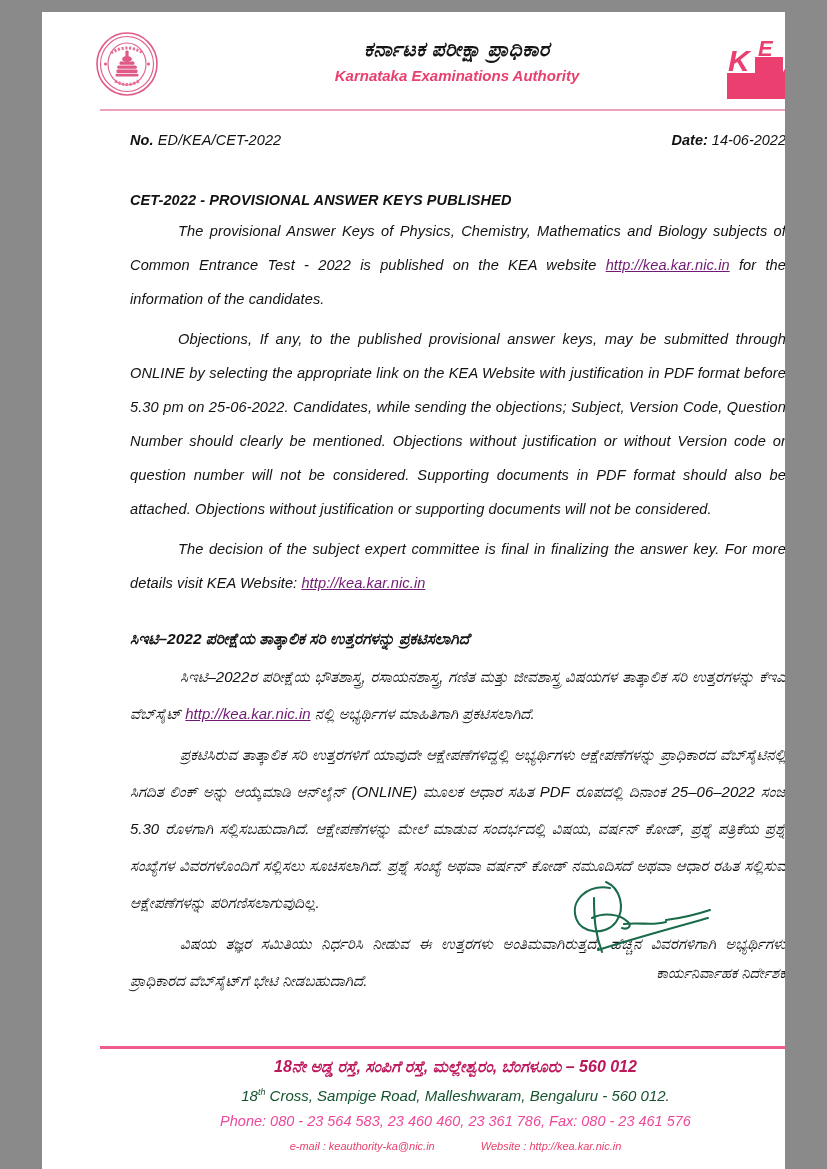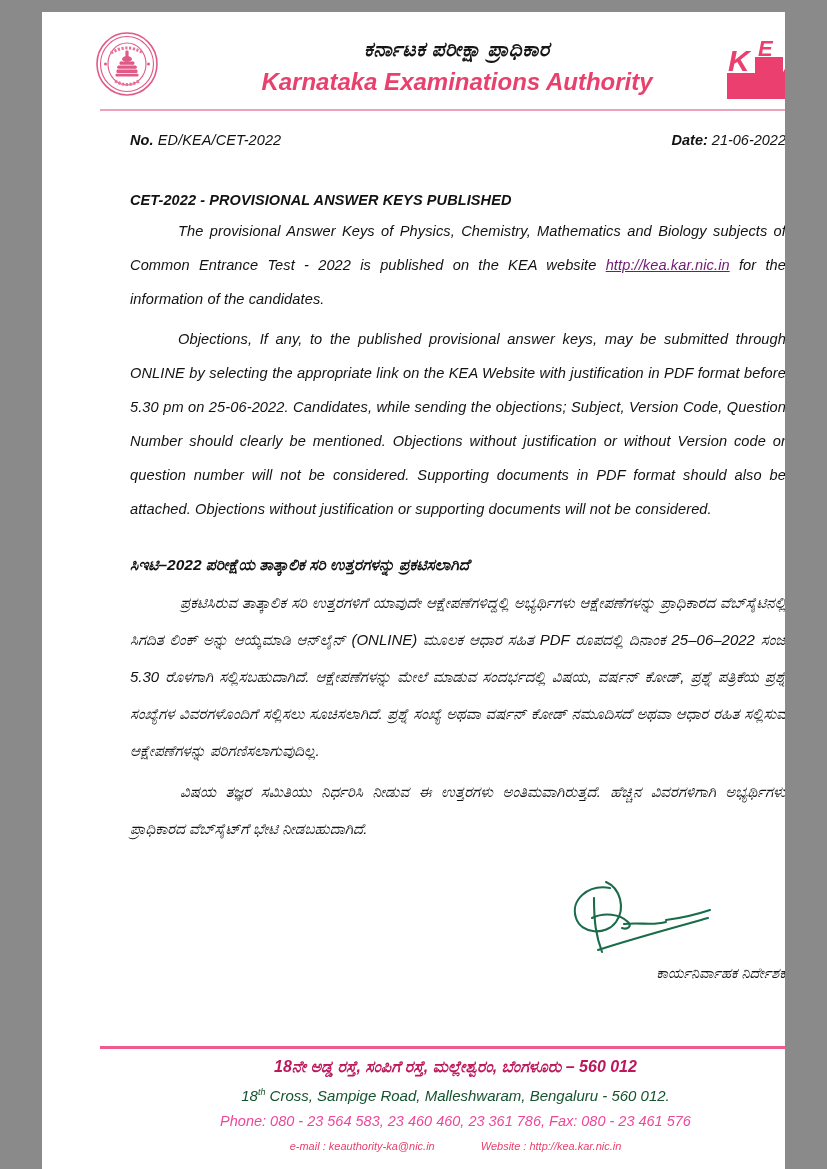--- a/index.html
+++ b/index.html
@@ -45,21 +45,21 @@
     font-family: "Liberation Sans", sans-serif;
     font-size: 20px;
     font-weight: 700;
     letter-spacing: 0.5px;
     color: #161616;
     line-height: 1.35;
     white-space: nowrap;
   }
   .title-en {
     font-family: "Liberation Sans", sans-serif;
-    font-size: 24px;
+    font-size: 15px;
     font-weight: 700;
     color: #e8416d;
     line-height: 1.3;
     margin-top: 3px;
     white-space: nowrap;
   }
 
   .kea-logo {
     position: absolute;
     left: 683px; top: 21px;
@@ -255,35 +255,37 @@
       </svg>
     </div>
 
     <div class="rule-top"></div>
   </div>
 
   <div class="body-area">
 
     <div class="row-nodate">
       <div class="ref-no"><b>No.</b><span> ED/KEA/CET-2022</span></div>
-      <div class="date"><b>Date:</b><span> 21-06-2022</span></div>
+      <div class="date"><b>Date:</b><span> 14-06-2022</span></div>
     </div>
 
 
     <div class="subject-line">CET-2022 - PROVISIONAL ANSWER KEYS PUBLISHED</div>
 
     <p class="en"><span>The provisional Answer Keys of Physics, Chemistry, Mathematics and Biology subjects of Common Entrance Test - 2022 is published on the KEA website </span><a class="link" href="#">http://kea.kar.nic.in</a><span> for the information of the candidates.</span></p>
 
     <p class="en">Objections, If any, to the published provisional answer keys, may be submitted through ONLINE by selecting the appropriate link on the KEA Website with justification in PDF format before 5.30 pm on 25-06-2022. Candidates, while sending the objections; Subject, Version Code, Question Number should clearly be mentioned. Objections without justification or without Version code or question number will not be considered. Supporting documents in PDF format should also be attached. Objections without justification or supporting documents will not be considered.</p>
 
+    <p class="en"><span>The decision of the subject expert committee is final in finalizing the answer key. For more details visit KEA Website: </span><a class="link" href="#">http://kea.kar.nic.in</a></p>
 
     <div class="kn-center">ಪತ್ರಿಕಾ ಪ್ರಕಟಣೆ</div>
 
     <div class="kn-head">ಸಿಇಟಿ–2022 ಪರೀಕ್ಷೆಯ ತಾತ್ಕಾಲಿಕ ಸರಿ ಉತ್ತರಗಳನ್ನು ಪ್ರಕಟಿಸಲಾಗಿದೆ</div>
 
+    <p class="kn"><span>ಸಿಇಟಿ–2022ರ ಪರೀಕ್ಷೆಯ ಭೌತಶಾಸ್ತ್ರ, ರಸಾಯನಶಾಸ್ತ್ರ, ಗಣಿತ ಮತ್ತು ಜೀವಶಾಸ್ತ್ರ ವಿಷಯಗಳ ತಾತ್ಕಾಲಿಕ ಸರಿ ಉತ್ತರಗಳನ್ನು ಕೆಇಎ ವೆಬ್‌ಸೈಟ್ </span><a class="link" href="#">http://kea.kar.nic.in</a><span> ನಲ್ಲಿ ಅಭ್ಯರ್ಥಿಗಳ ಮಾಹಿತಿಗಾಗಿ ಪ್ರಕಟಿಸಲಾಗಿದೆ.</span></p>
 
     <p class="kn">ಪ್ರಕಟಿಸಿರುವ ತಾತ್ಕಾಲಿಕ ಸರಿ ಉತ್ತರಗಳಿಗೆ ಯಾವುದೇ ಆಕ್ಷೇಪಣೆಗಳಿದ್ದಲ್ಲಿ ಅಭ್ಯರ್ಥಿಗಳು ಆಕ್ಷೇಪಣೆಗಳನ್ನು ಪ್ರಾಧಿಕಾರದ ವೆಬ್‌ಸೈಟಿನಲ್ಲಿ ಸಿಗದಿತ ಲಿಂಕ್ ಅನ್ನು ಆಯ್ಕೆಮಾಡಿ ಆನ್‌ಲೈನ್ (ONLINE) ಮೂಲಕ ಆಧಾರ ಸಹಿತ PDF ರೂಪದಲ್ಲಿ ದಿನಾಂಕ 25–06–2022 ಸಂಜೆ 5.30 ರೊಳಗಾಗಿ ಸಲ್ಲಿಸಬಹುದಾಗಿದೆ. ಆಕ್ಷೇಪಣೆಗಳನ್ನು ಮೇಲೆ ಮಾಡುವ ಸಂದರ್ಭದಲ್ಲಿ ವಿಷಯ, ವರ್ಷನ್ ಕೋಡ್, ಪ್ರಶ್ನೆ ಪತ್ರಿಕೆಯ ಪ್ರಶ್ನೆ ಸಂಖ್ಯೆಗಳ ವಿವರಗಳೊಂದಿಗೆ ಸಲ್ಲಿಸಲು ಸೂಚಿಸಲಾಗಿದೆ. ಪ್ರಶ್ನೆ ಸಂಖ್ಯೆ ಅಥವಾ ವರ್ಷನ್ ಕೋಡ್ ನಮೂದಿಸದೆ ಅಥವಾ ಆಧಾರ ರಹಿತ ಸಲ್ಲಿಸುವ ಆಕ್ಷೇಪಣೆಗಳನ್ನು ಪರಿಗಣಿಸಲಾಗುವುದಿಲ್ಲ.</p>
 
     <p class="kn">ವಿಷಯ ತಜ್ಞರ ಸಮಿತಿಯು ನಿರ್ಧರಿಸಿ ನೀಡುವ ಈ ಉತ್ತರಗಳು ಅಂತಿಮವಾಗಿರುತ್ತದೆ. ಹೆಚ್ಚಿನ ವಿವರಗಳಿಗಾಗಿ ಅಭ್ಯರ್ಥಿಗಳು ಪ್ರಾಧಿಕಾರದ ವೆಬ್‌ಸೈಟ್‌ಗೆ ಭೇಟಿ ನೀಡಬಹುದಾಗಿದೆ.</p>
   </div>
 
   <div class="sig-block">
     <svg class="sig-svg" width="250" height="95" viewBox="0 0 250 95">
       <g fill="none" stroke="#1a6b4a" stroke-width="2.1" stroke-linecap="round" stroke-linejoin="round">
         <path d="M78 14 C56 10, 38 26, 44 44 C49 60, 74 62, 84 48 C94 34, 88 14, 74 8"></path>

